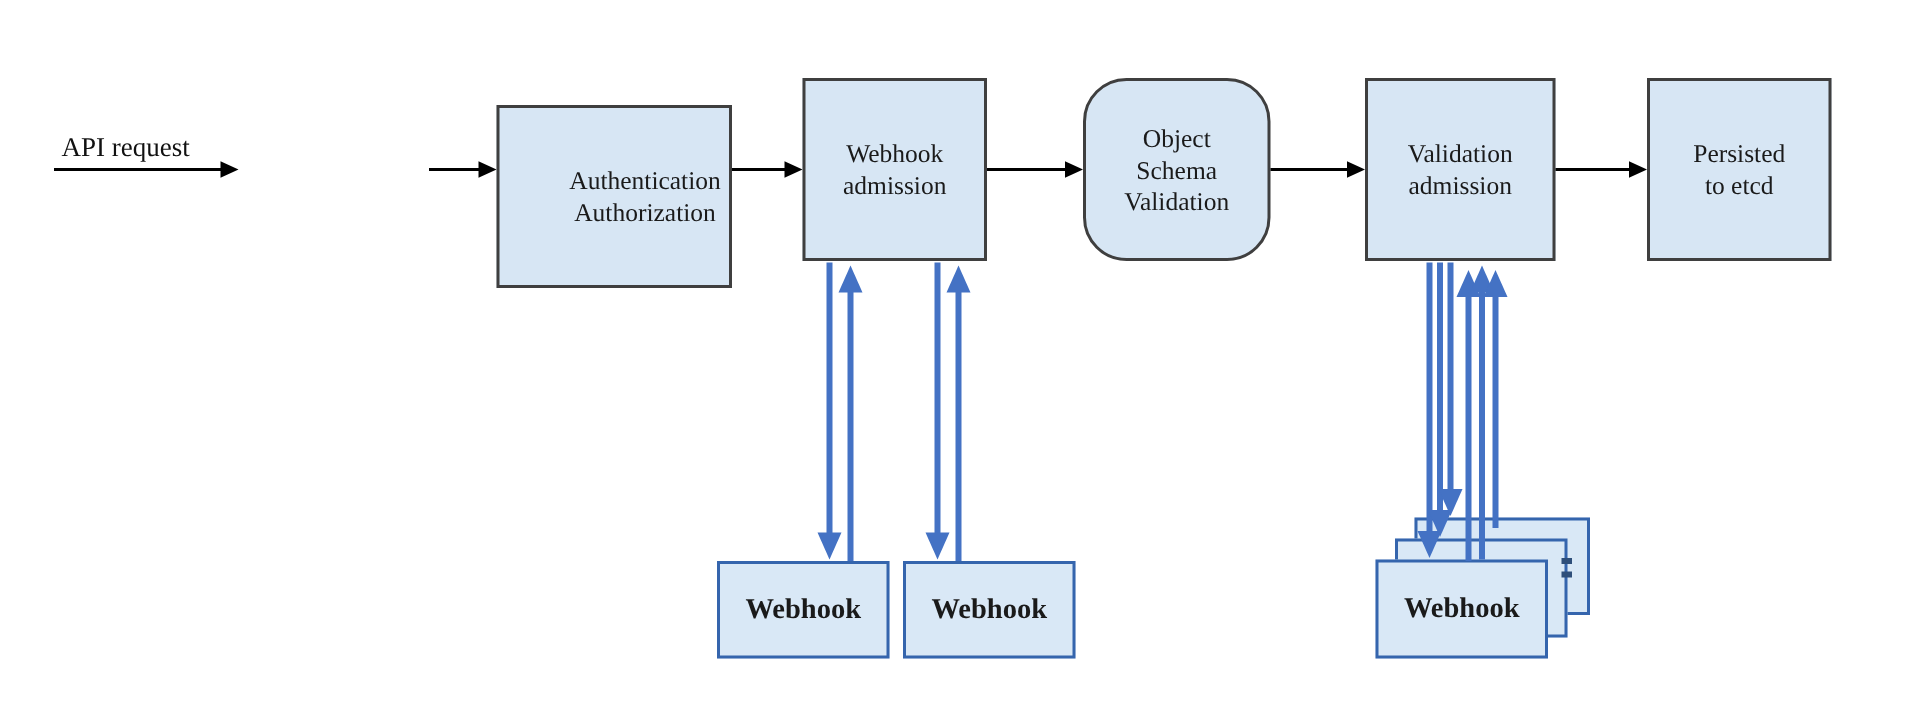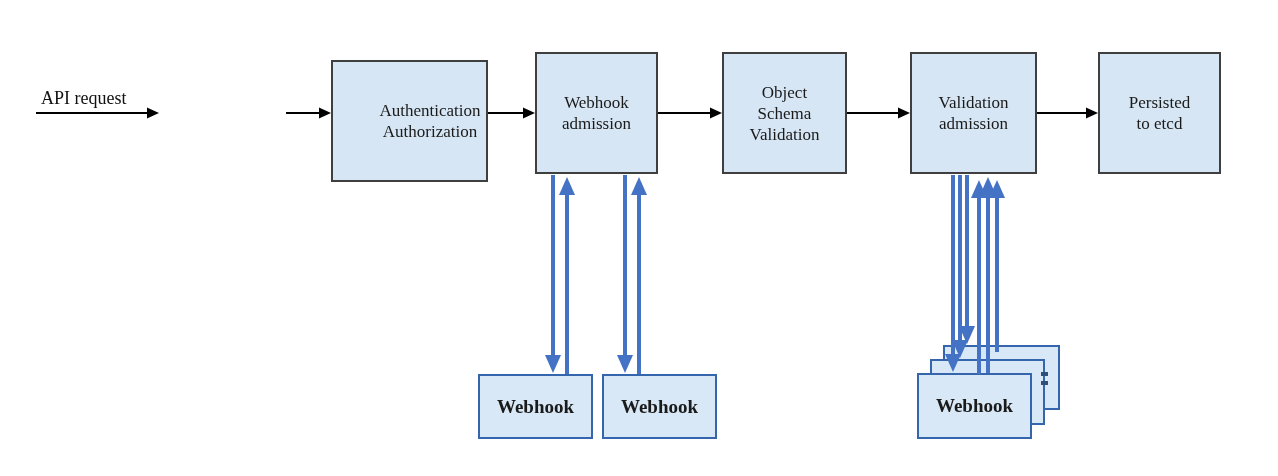--- a/index.html
+++ b/index.html
@@ -67,31 +67,31 @@
   .mark{fill:#2f4f7a;stroke:none;}
 </style>
 </head>
 <body>
 
 <div class="stage">
 
   <div class="flow-label">API request</div>
 
 
-  <div class="node" style="left:331px;top:60px;width:157px;height:122px;padding-left:41px;">
+  <div class="node" style="left:331px;top:70px;width:157px;height:122px;padding-left:41px;">
     <span class="label">Authentication
 Authorization</span>
   </div>
 
   <div class="node" style="left:535px;top:52px;width:123px;height:122px;">
     <span class="label">Webhook
 admission</span>
   </div>
 
-  <div class="node" style="left:722px;top:52px;width:125px;height:122px;">
+  <div class="node" style="left:722px;top:52px;width:125px;height:122px;border-radius:29px;">
     <span class="label">Object
 Schema
 Validation</span>
   </div>
 
   <div class="node" style="left:910px;top:52px;width:127px;height:122px;">
     <span class="label">Validation
 admission</span>
   </div>
 

